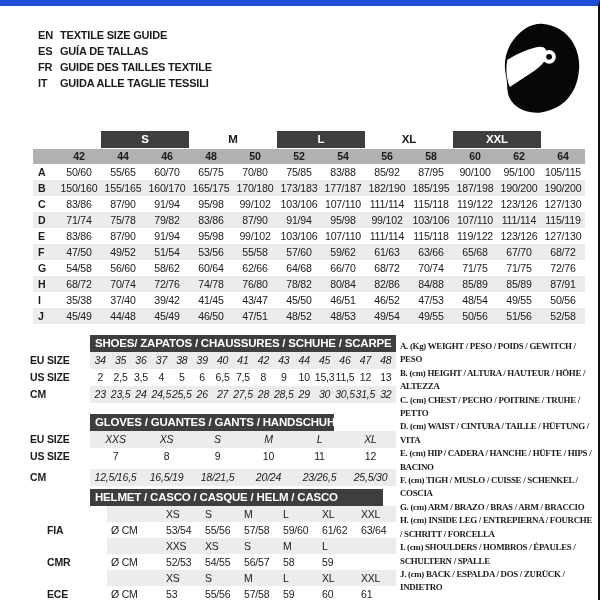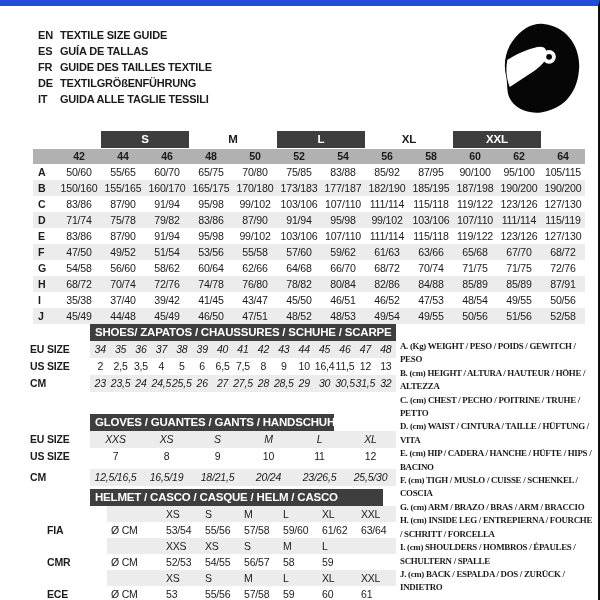--- a/index.html
+++ b/index.html
@@ -63,24 +63,20 @@
       </div>
       <div class="lang-row">
         <span class="lang-code">ES</span>
         <span class="lang-title">GUÍA DE TALLAS</span>
       </div>
       <div class="lang-row">
         <span class="lang-code">FR</span>
         <span class="lang-title">GUIDE DES TAILLES TEXTILE</span>
       </div>
       <div class="lang-row">
-        <span class="lang-code">DE</span>
-        <span class="lang-title">TEXTILGRÖßENFÜHRUNG</span>
-      </div>
-      <div class="lang-row">
         <span class="lang-code">IT</span>
         <span class="lang-title">GUIDA ALLE TAGLIE TESSILI</span>
       </div>
     </div>
 
   <svg class="helmet" viewBox="0 0 100 100" aria-hidden="true">
     <path fill="#060606" d="M58,4 C81,6 96,26 95,49 C94,73 81,91 57,95
       C42,97.5 28,91 23,80 C20,73 21.5,66 19.5,57
       C17,46 18.5,32 27,21 C35,10 46,3 58,4 Z"></path>
     <path fill="#ffffff" d="M21,41 C34,33 47,28 55,27.5 C60,27.5 62,31 61.5,36
@@ -257,21 +253,21 @@
         <div class="cell">48/52</div>
         <div class="cell">48/53</div>
         <div class="cell">49/54</div>
         <div class="cell">49/55</div>
         <div class="cell">50/56</div>
         <div class="cell">51/56</div>
         <div class="cell">52/58</div>
       </div>
     </div>
 
-  <div id="shoes" class="subtable" style="top:318px">
+  <div id="shoes" class="subtable" style="top:329px">
     <div class="bar" style="width:306px">SHOES/ ZAPATOS / CHAUSSURES / SCHUHE / SCARPE</div>
     <div class="st-body">
         <div class="st-row">
           <div class="st-label">EU SIZE</div>
           <div class="st-cells gray" style="grid-template-columns: repeat(15, 1fr);">
             <div class="st-cell">34</div>
             <div class="st-cell">35</div>
             <div class="st-cell">36</div>
             <div class="st-cell">37</div>
             <div class="st-cell">38</div>
@@ -294,21 +290,21 @@
             <div class="st-cell">2,5</div>
             <div class="st-cell">3,5</div>
             <div class="st-cell">4</div>
             <div class="st-cell">5</div>
             <div class="st-cell">6</div>
             <div class="st-cell">6,5</div>
             <div class="st-cell">7,5</div>
             <div class="st-cell">8</div>
             <div class="st-cell">9</div>
             <div class="st-cell">10</div>
-            <div class="st-cell">16,4</div>
+            <div class="st-cell">15,3</div>
             <div class="st-cell">11,5</div>
             <div class="st-cell">12</div>
             <div class="st-cell">13</div>
           </div>
         </div>
         <div class="st-row">
           <div class="st-label">CM</div>
           <div class="st-cells gray" style="grid-template-columns: repeat(15, 1fr);">
             <div class="st-cell">23</div>
             <div class="st-cell">23,5</div>

